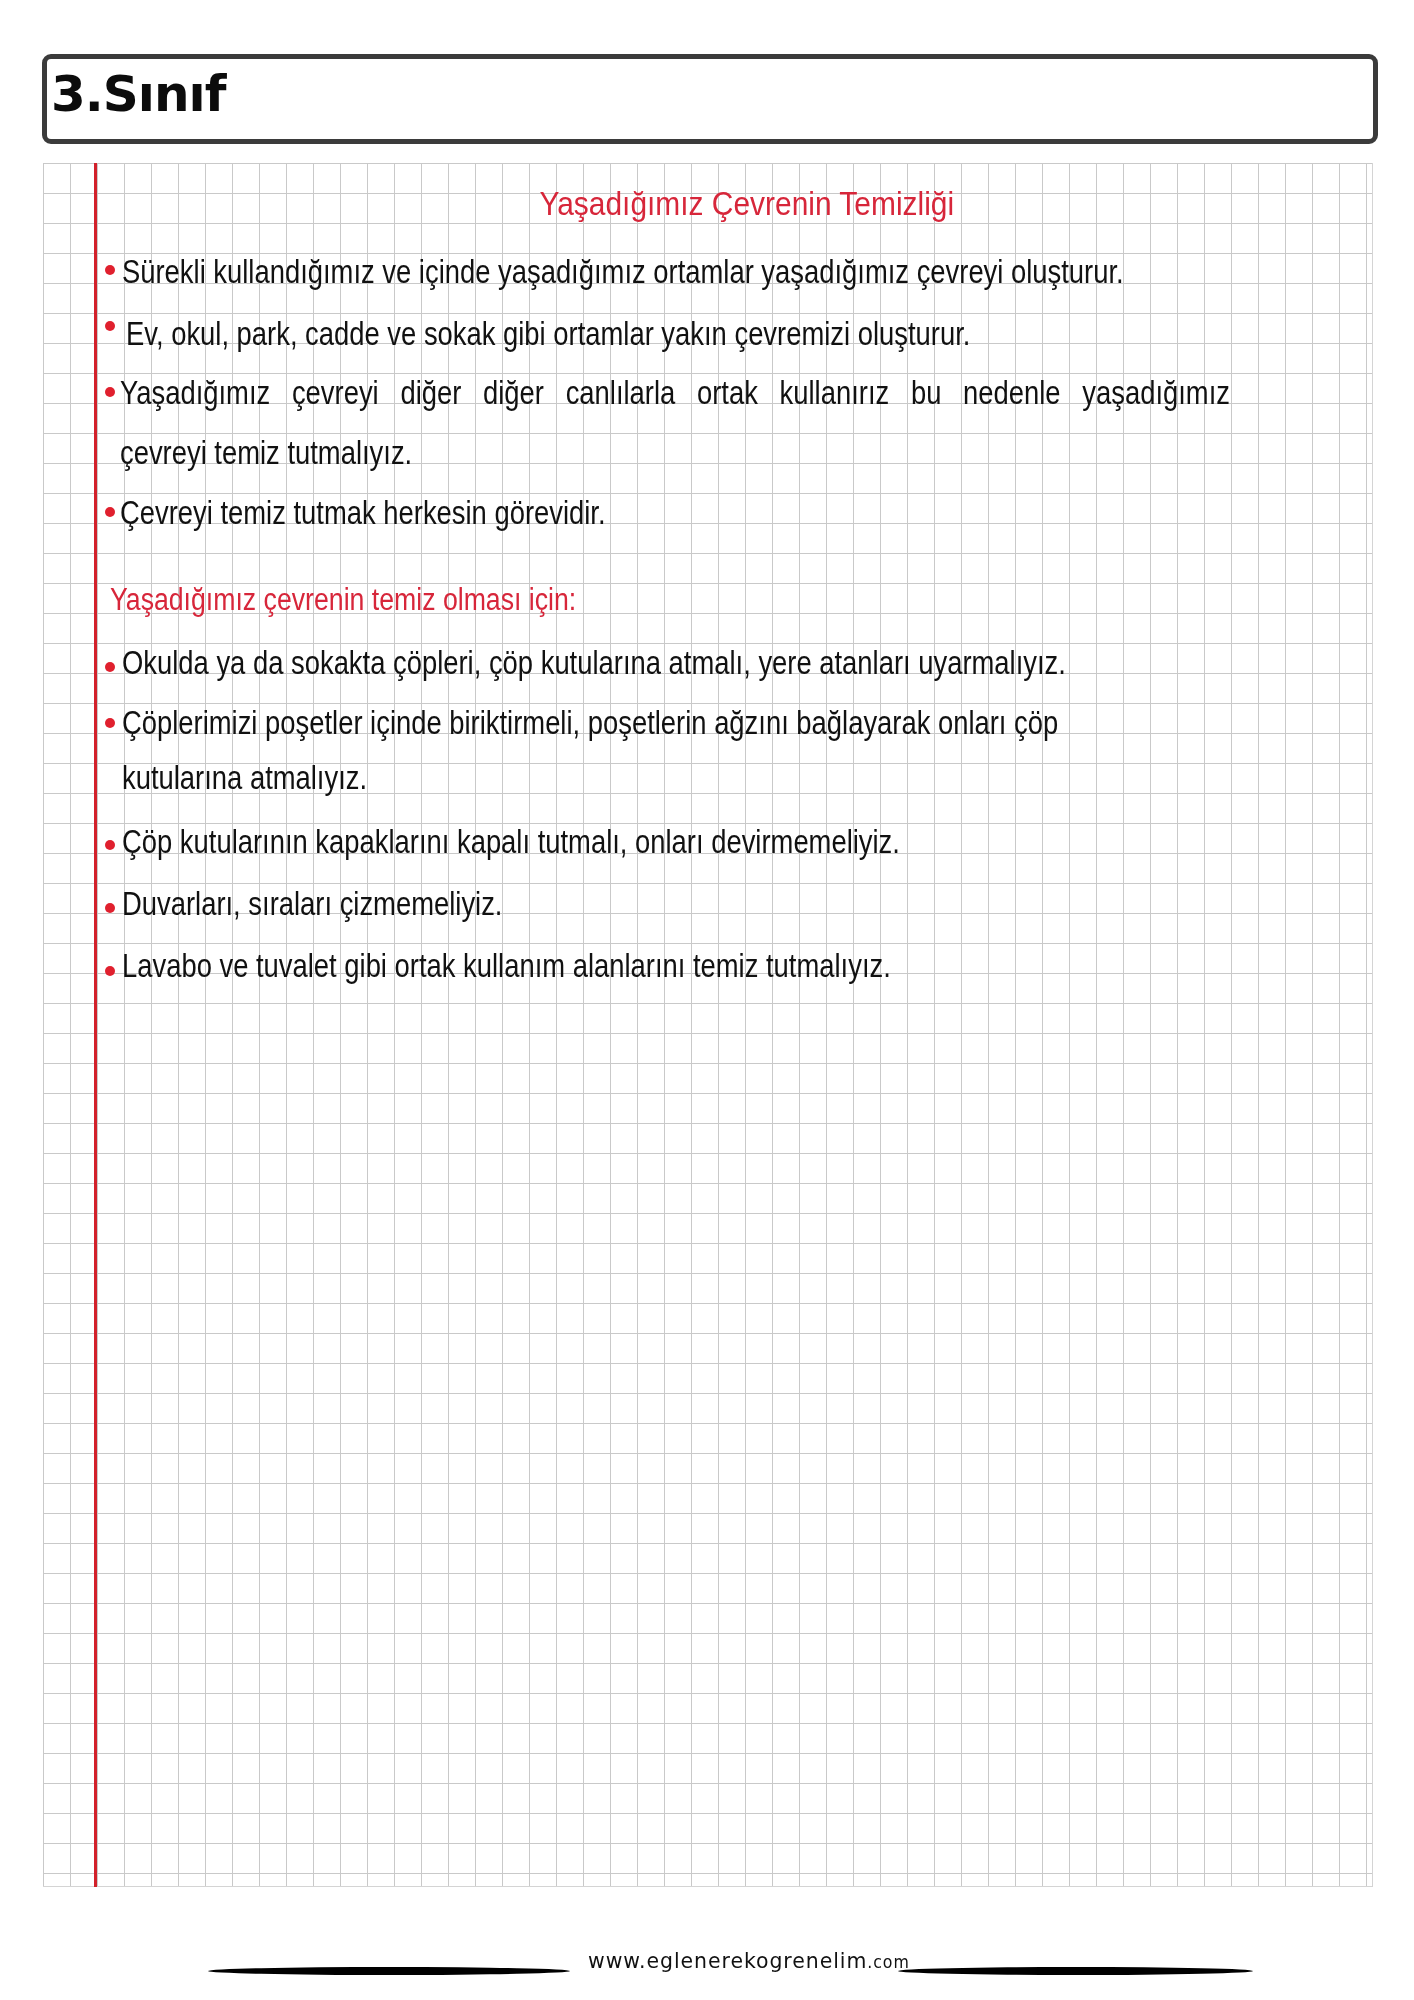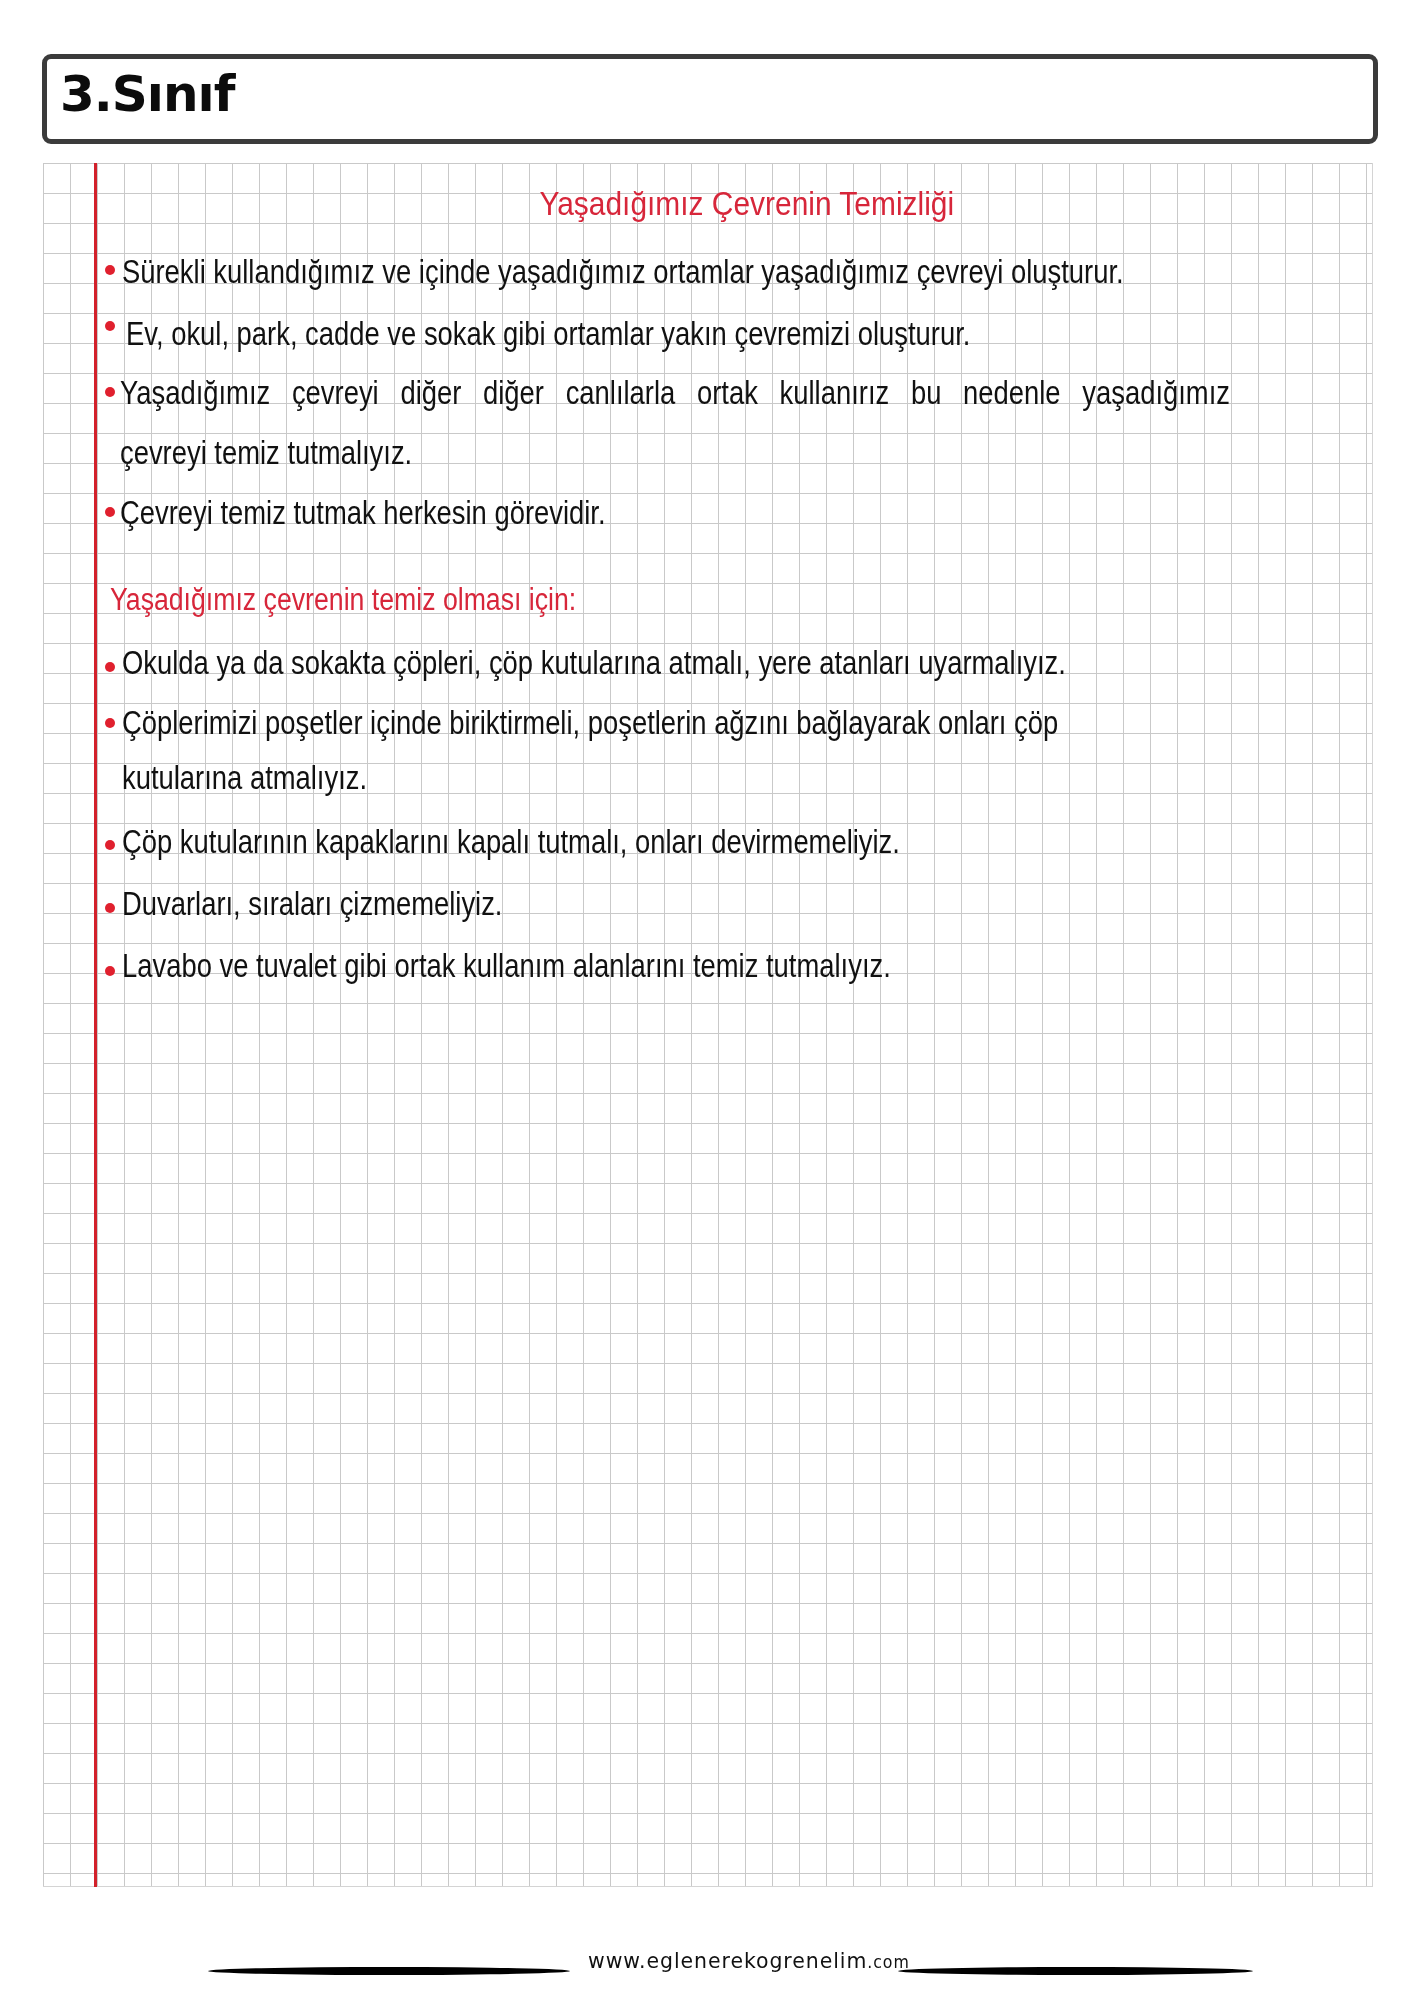--- a/index.html
+++ b/index.html
@@ -3,21 +3,21 @@
 <meta charset="utf-8">
 <style>
   html, body { margin: 0; padding: 0; background: #ffffff; }
   body { width: 1414px; height: 2000px; position: relative; overflow: hidden;
          font-family: "DejaVu Sans", sans-serif; }
   .header-box {
     position: absolute; left: 42px; top: 54px; width: 1326px; height: 80px;
     border: 5px solid #3b3b3b; border-radius: 9px; background: #fff;
   }
   .header-title {
-    position: absolute; left: 13px; top: 6px;
+    position: absolute; left: 4px; top: 6px;
     font-family: "DejaVu Sans", sans-serif; font-size: 50px; font-weight: bold;
     color: #0c0c0c; letter-spacing: -1px;
   }
   .grid {
     position: absolute; left: 43px; top: 163px; width: 1329px; height: 1723px;
     background-color: #fff;
     background-image:
       linear-gradient(to right, #c9c9c9 1px, transparent 1px),
       linear-gradient(to bottom, #c9c9c9 1.5px, transparent 1.5px);
     background-size: 27px 30px;

